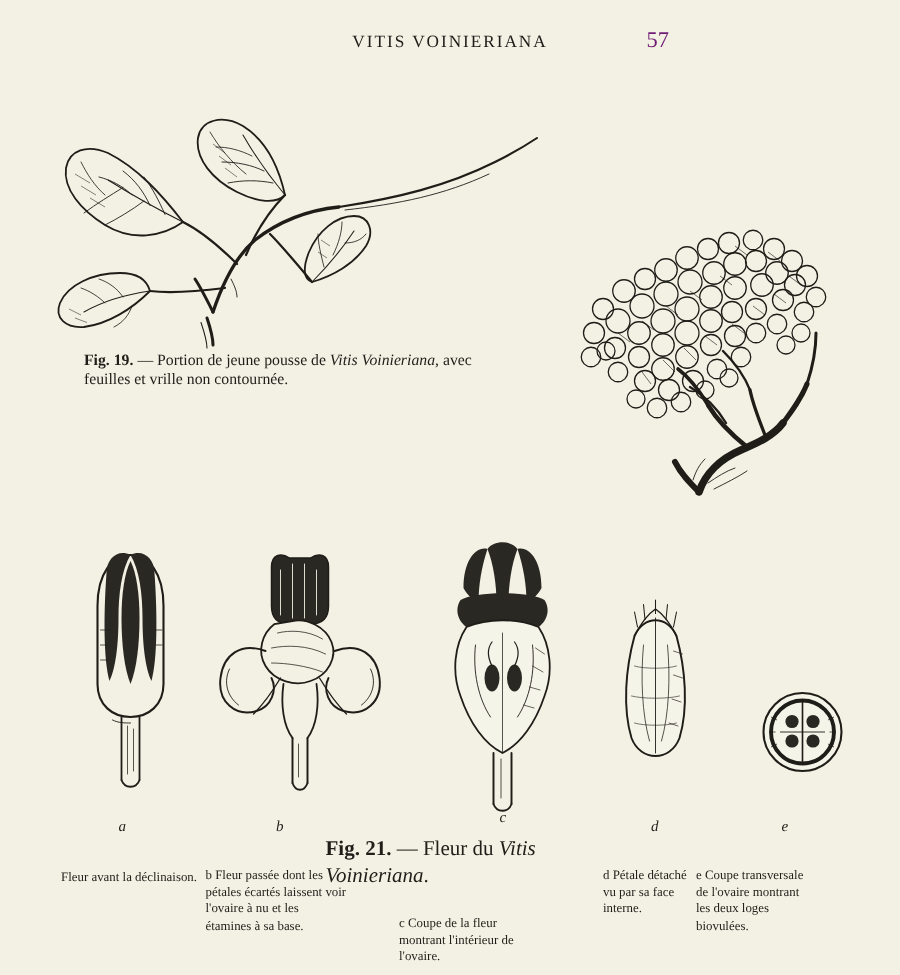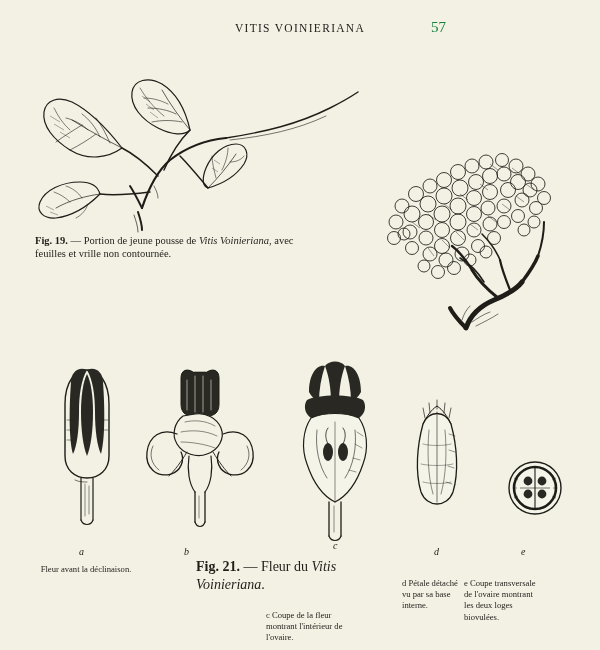--- a/index.html
+++ b/index.html
@@ -33,29 +33,30 @@
     letter-spacing: 1.3px;
     font-variant: small-caps;
     text-transform: uppercase;
     color: #1e1c18;
   }
   .folio {
     position: absolute;
     top: 19px;
     right: 30px;
     font-size: 15px;
-    color: #15803d;
+    color: #701a75;
   }
 
   
   .caption {
     position: absolute;
     font-size: 10.5px;
     line-height: 1.28;
     color: #201e19;
+    margin-left: 21px;
   }
   .caption .it { font-style: italic; }
 
   #cap-fig19 { left: 35px; top: 234px; width: 270px; }
   #cap-fig20 { left: 345px; top: 338px; width: 240px; text-align: left; }
   #cap-fig21 { left: 196px; top: 558px; width: 210px; font-size: 14px; }
 
   
   .sublabel {
     position: absolute;
@@ -65,21 +66,21 @@
   }
 
   
   .subcap {
     position: absolute;
     font-size: 8.6px;
     line-height: 1.3;
     color: #201e19;
   }
 
-  #sc-a { left: 40px; top: 564px; width: 92px; text-align: center; font-family: Liberation Serif, serif; }
+  #sc-a { left: 40px; top: 579px; width: 92px; text-align: center; font-family: Liberation Serif, serif; }
   #sc-b { left: 137px; top: 578px; width: 94px; }
   #sc-c { left: 266px; top: 578px; width: 90px; margin-top: 32px; }
   #sc-d { left: 402px; top: 578px; width: 62px; }
   #sc-e { left: 464px; top: 578px; width: 72px; }
 
   
   .fig { position: absolute; }
   #fig19 { left: 30px; top: 60px; width: 330px; height: 175px; }
   #fig20 { left: 338px; top: 130px; width: 250px; height: 210px; }
   #fig21 { left: 25px; top: 360px; width: 550px; height: 195px; }
@@ -361,17 +362,18 @@
   <span class="sublabel" style="left:184px; top:546px;">b</span>
   <span class="sublabel" style="left:333px; top:540px;">c</span>
   <span class="sublabel" style="left:434px; top:546px;">d</span>
   <span class="sublabel" style="left:521px; top:546px;">e</span>
 
   <div class="caption" id="cap-fig21">
     <b>Fig. 21.</b> — Fleur du <span class="it">Vitis Voinieriana</span>.
   </div>
 
   <div class="subcap" id="sc-a">Fleur avant la déclinaison.</div>
+  <div class="subcap" id="sc-b">b Fleur passée dont les pétales écartés laissent voir l'ovaire à nu et les étamines à sa base.</div>
   <div class="subcap" id="sc-c">c Coupe de la fleur montrant l'intérieur de l'ovaire.</div>
-  <div class="subcap" id="sc-d">d Pétale détaché vu par sa base interne.</div>
+  <div class="subcap" id="sc-d">d Pétale détaché vu par sa face interne.</div>
   <div class="subcap" id="sc-e">e Coupe transversale de l'ovaire montrant les deux loges biovulées.</div>
 
 </div>
 
 </body></html>

